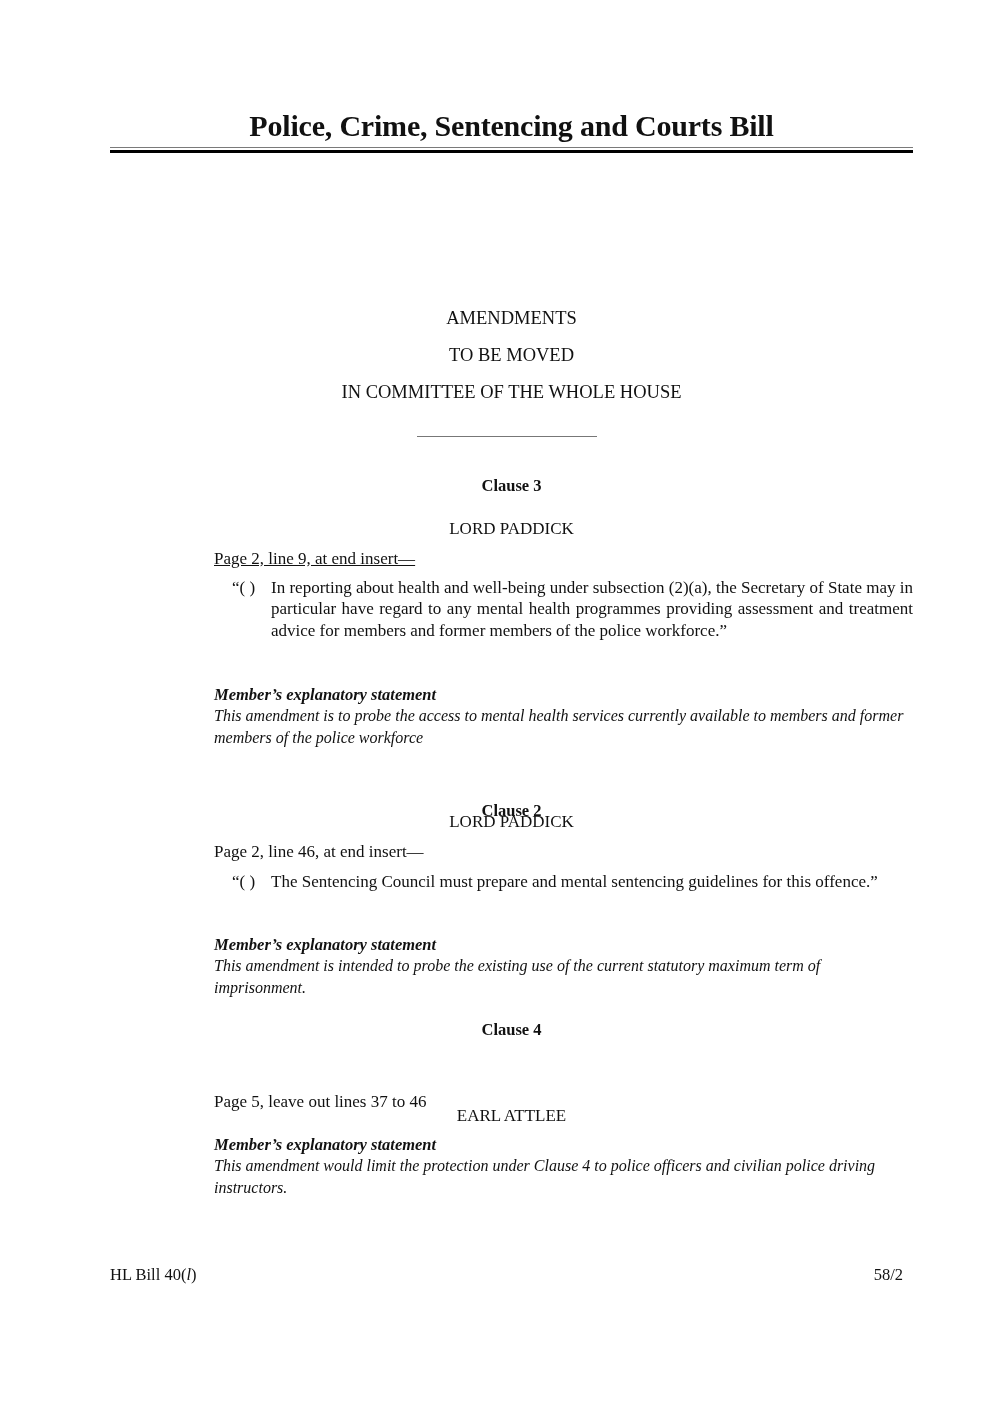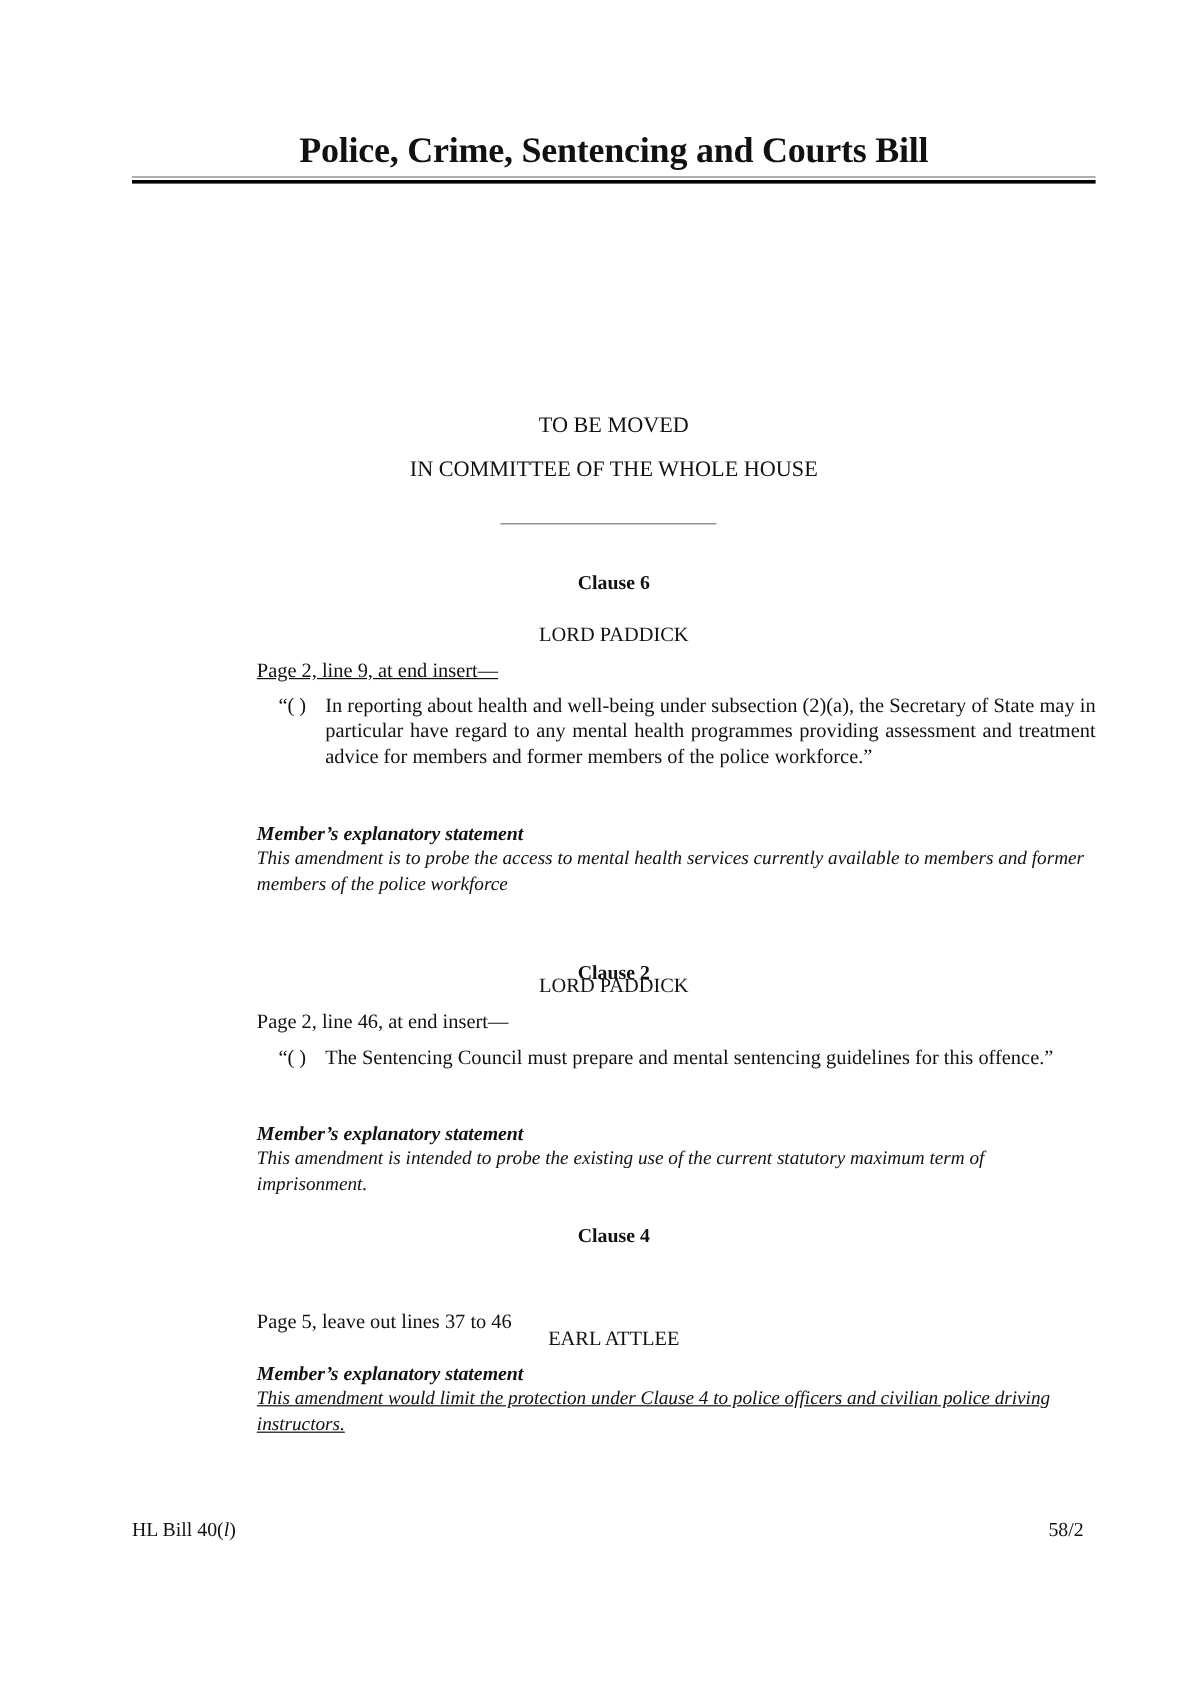--- a/index.html
+++ b/index.html
@@ -131,26 +131,27 @@
   </style>
 </head>
 <body>
 
 <div class="page">
 
   <div class="title">Police, Crime, Sentencing and Courts Bill</div>
   <div class="rule-thin"></div>
   <div class="rule-thick"></div>
 
+  <div class="heading-line" style="top:306px;">AMENDMENTS</div>
   <div class="heading-line" style="top:343px;">TO BE MOVED</div>
   <div class="heading-line" style="top:380px;">IN COMMITTEE OF THE WHOLE HOUSE</div>
 
   <div class="short-rule"></div>
 
-  <div class="clause-heading" style="top:475px;">Clause 6</div>
+  <div class="clause-heading" style="top:475px;">Clause 3</div>
   <div class="member" style="top:518px;">LORD PADDICK</div>
   <div class="instruction" style="top:548px;text-decoration:underline;">Page 2, line 9, at end insert—</div>
   <div class="inserted" style="top:577px;">
     <span class="num">“( )</span>
     <div class="body">In reporting about health and well-being under subsection (2)(a), the Secretary of State may in particular have regard to any mental health programmes providing assessment and treatment advice for members and former members of the police workforce.”</div>
   </div>
   <div class="exp-head" style="top:684px;">Member’s explanatory statement</div>
   <div class="exp-text" style="top:705px;">This amendment is to probe the access to mental health services currently available to members and former members of the police workforce</div>
 
   <div class="clause-heading" style="top:768px;margin-top:32px;">Clause 2</div>
@@ -160,18 +161,18 @@
     <span class="num">“( )</span>
     <div class="body">The Sentencing Council must prepare and mental sentencing guidelines for this offence.”</div>
   </div>
   <div class="exp-head" style="top:934px;">Member’s explanatory statement</div>
   <div class="exp-text" style="top:955px;">This amendment is intended to probe the existing use of the current statutory maximum term of imprisonment.</div>
 
   <div class="clause-heading" style="top:1019px;">Clause 4</div>
   <div class="member" style="top:1062px;margin-top:43px;">EARL ATTLEE</div>
   <div class="instruction" style="top:1091px;">Page 5, leave out lines 37 to 46</div>
   <div class="exp-head" style="top:1134px;">Member’s explanatory statement</div>
-  <div class="exp-text" style="top:1155px;text-decoration:underline;">This amendment would limit the protection under Clause 4 to police officers and civilian police driving instructors.</div>
+  <div class="exp-text" style="top:1155px;">This amendment would limit the protection under Clause 4 to police officers and civilian police driving instructors.</div>
 
   <div class="footer-left"><span>HL Bill 40(</span><i>l</i><span>)</span></div>
   <div class="footer-right">58/2</div>
 
 </div>
 
 </body></html>

